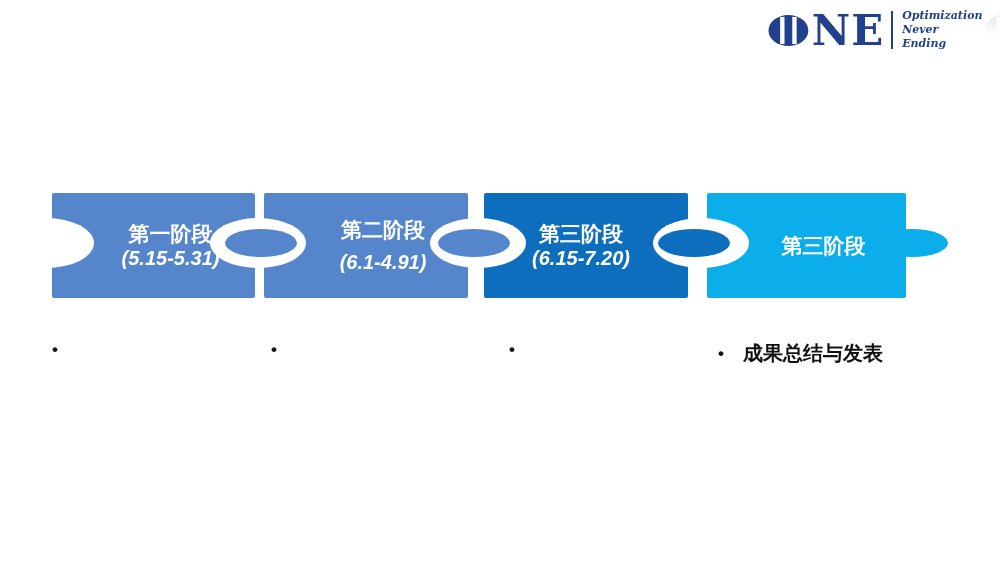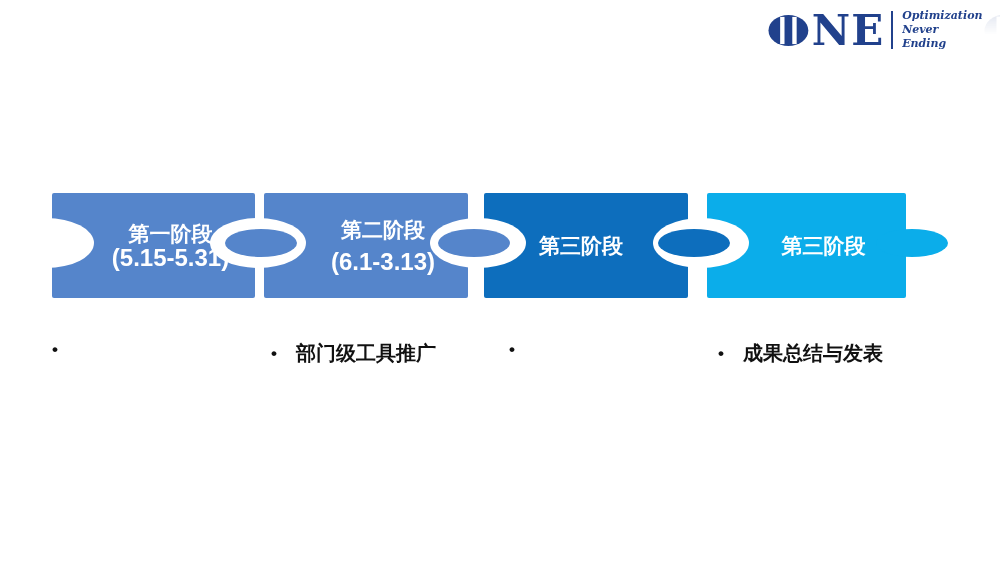--- a/index.html
+++ b/index.html
@@ -13,21 +13,21 @@
     font-size:28px;color:#1a1a1a;letter-spacing:0.5px;white-space:nowrap;
   }
   
   .band{position:absolute;left:0;top:193px;width:1000px;height:105px;display:block;}
   .phase-label{
     position:absolute;top:196px;height:100px;
     display:flex;flex-direction:column;align-items:center;justify-content:center;
     color:#ffffff;font-weight:bold;text-align:center;line-height:24px;
   }
   .phase-label .p-name{font-size:21px;}
-  .phase-label .p-dates{font-size:24px;}
+  .phase-label .p-dates{font-size:20px;font-style:italic;}
   .label-1{left:86px;width:169px;}
   .label-2{left:298px;width:170px;gap:8px;}
   .label-3{left:496px;width:170px;}
   .label-4{left:741px;width:165px;}
   
   .bullet-item{
     position:absolute;top:340px;display:flex;align-items:center;
     font-size:20px;font-weight:bold;color:#111111;white-space:nowrap;
   }
   .bullet-item .marker{font-size:17px;margin-right:19px;color:#111111;}
@@ -102,35 +102,35 @@
     <ellipse cx="694" cy="50" rx="36" ry="14" fill="#0d6ebd"></ellipse>
     <ellipse cx="912" cy="50" rx="36" ry="14" fill="#0badea"></ellipse>
   </svg>
 
   <div class="phase-label label-1">
     <span class="p-name">第一阶段</span>
     <span class="p-dates">(5.15-5.31)</span>
   </div>
   <div class="phase-label label-2">
     <span class="p-name">第二阶段</span>
-    <span class="p-dates">(6.1-3.13)</span>
+    <span class="p-dates">(6.1-4.91)</span>
   </div>
   <div class="phase-label label-3">
     <span class="p-name">第三阶段</span>
+    <span class="p-dates">(6.15-7.20)</span>
   </div>
   <div class="phase-label label-4">
     <span class="p-name">第三阶段</span>
   </div>
 
   <div class="bullet-item bullet-1">
     <span class="marker">•</span>
   </div>
   <div class="bullet-item bullet-2">
     <span class="marker">•</span>
-    <span>部门级工具推广</span>
   </div>
   <div class="bullet-item bullet-3">
     <span class="marker">•</span>
   </div>
   <div class="bullet-item bullet-4">
     <span class="marker">•</span>
     <span>成果总结与发表</span>
   </div>
 
 </div>

